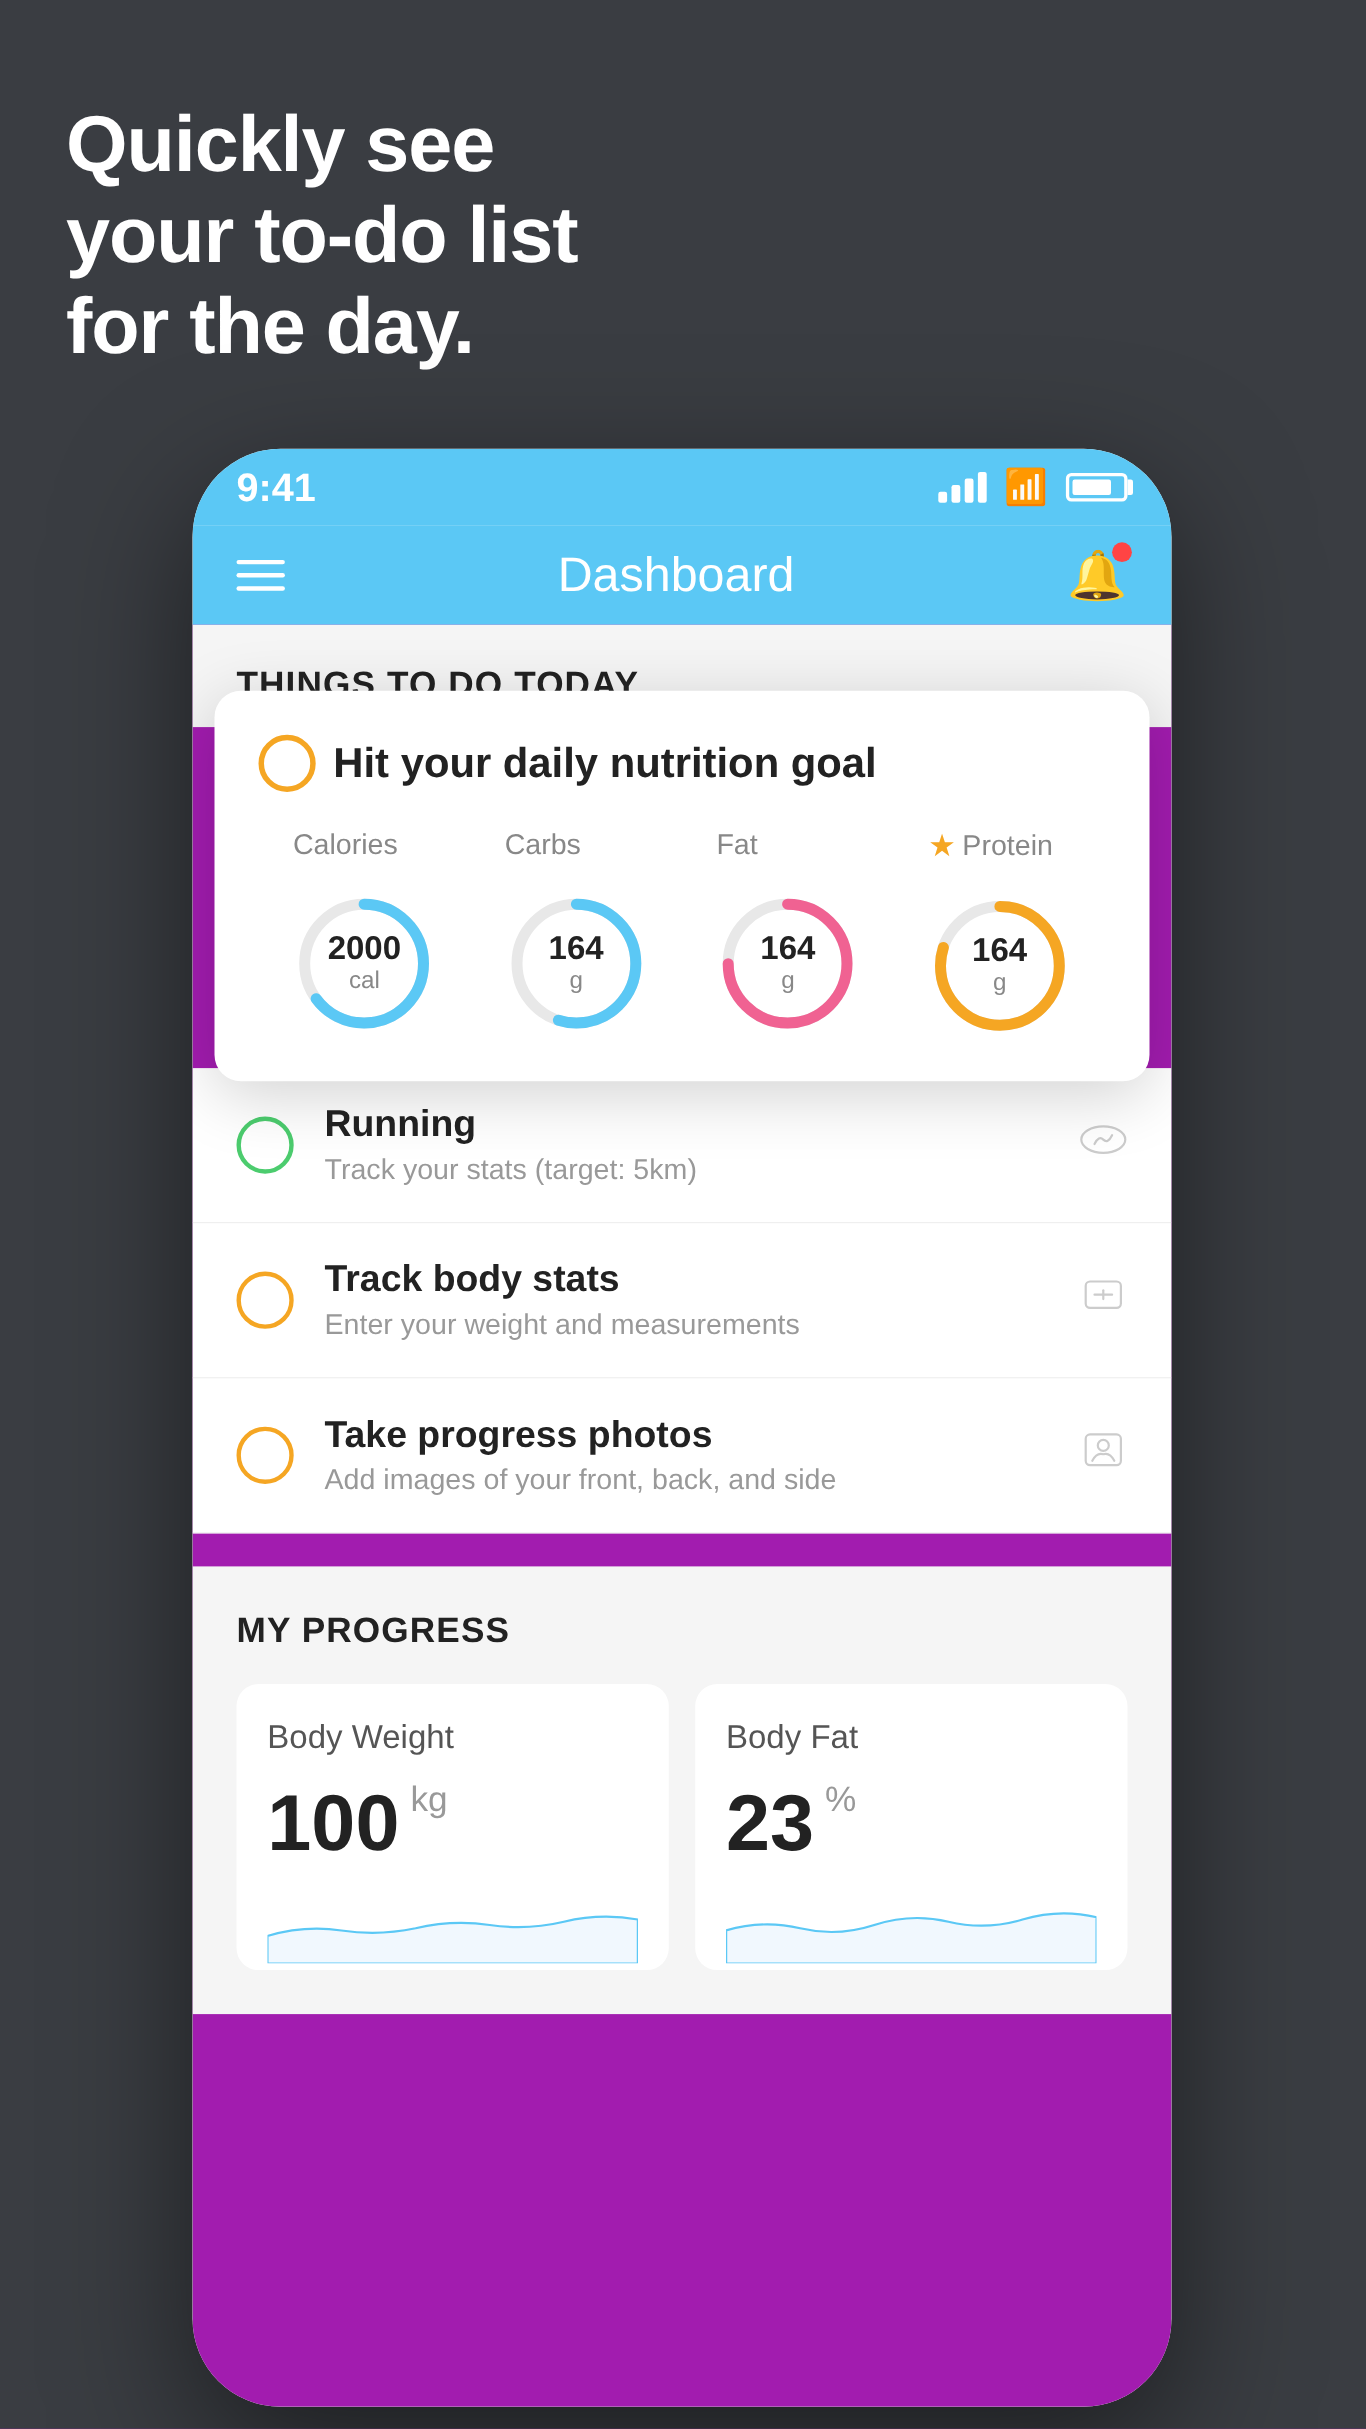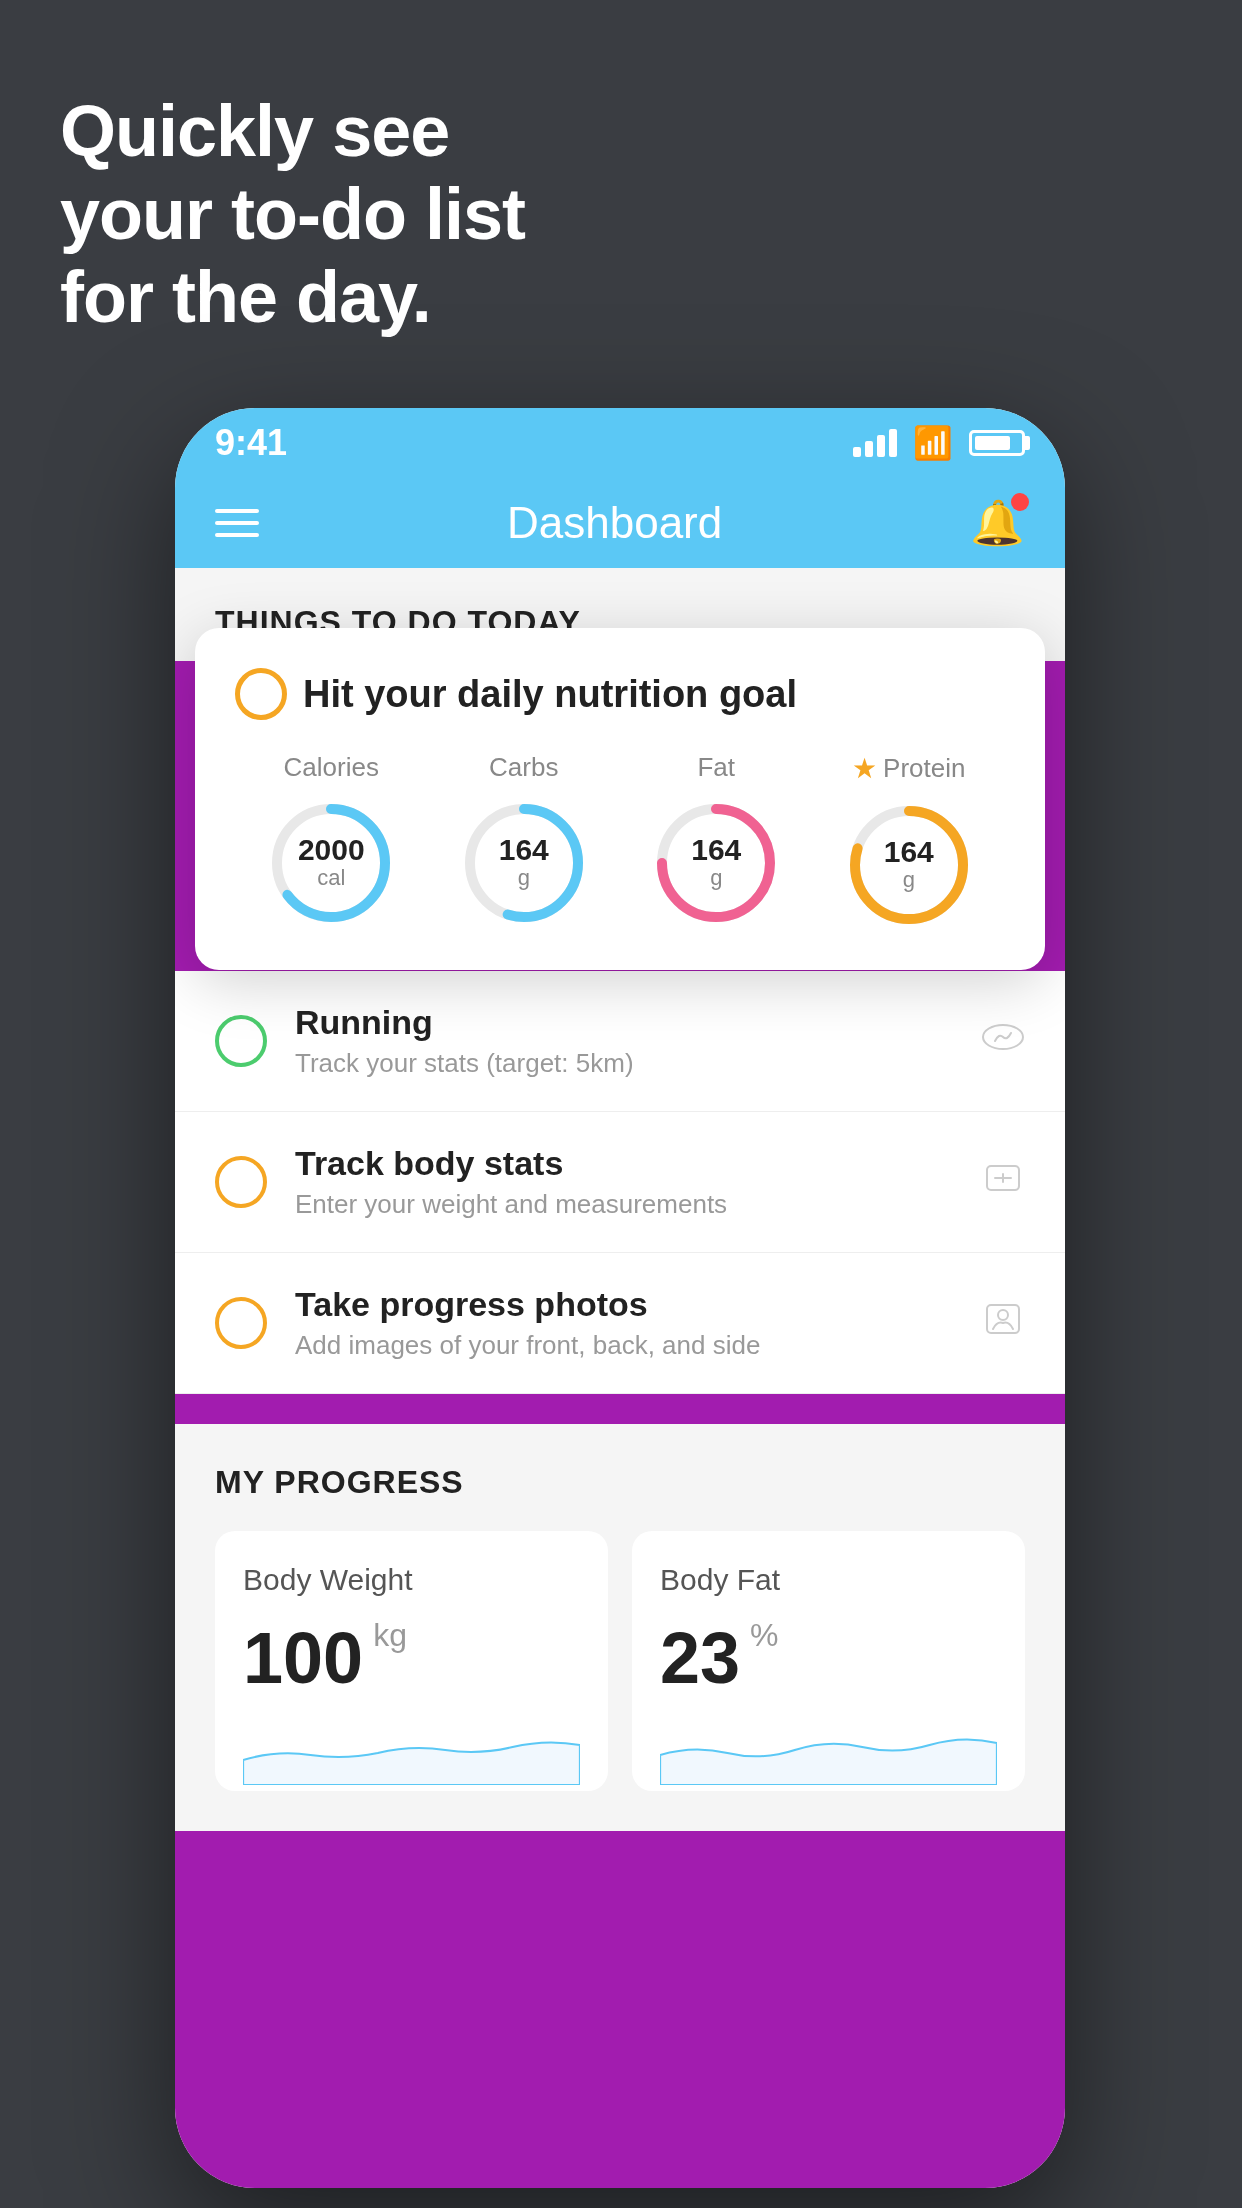--- a/index.html
+++ b/index.html
@@ -192,22 +192,21 @@
       color: #222222;
     }
     .nutrition-stats {
       display: flex;
       justify-content: space-around;
       align-items: flex-start;
     }
     .stat-item {
       display: flex;
       flex-direction: column;
-      align-items: center;
-      gap: 15px;
+      gap: 28px;
     }
     .stat-label {
       font-size: 26px;
       color: #888888;
     }
     .stat-label.star-label {
       display: flex;
       align-items: center;
       gap: 6px;
     }

